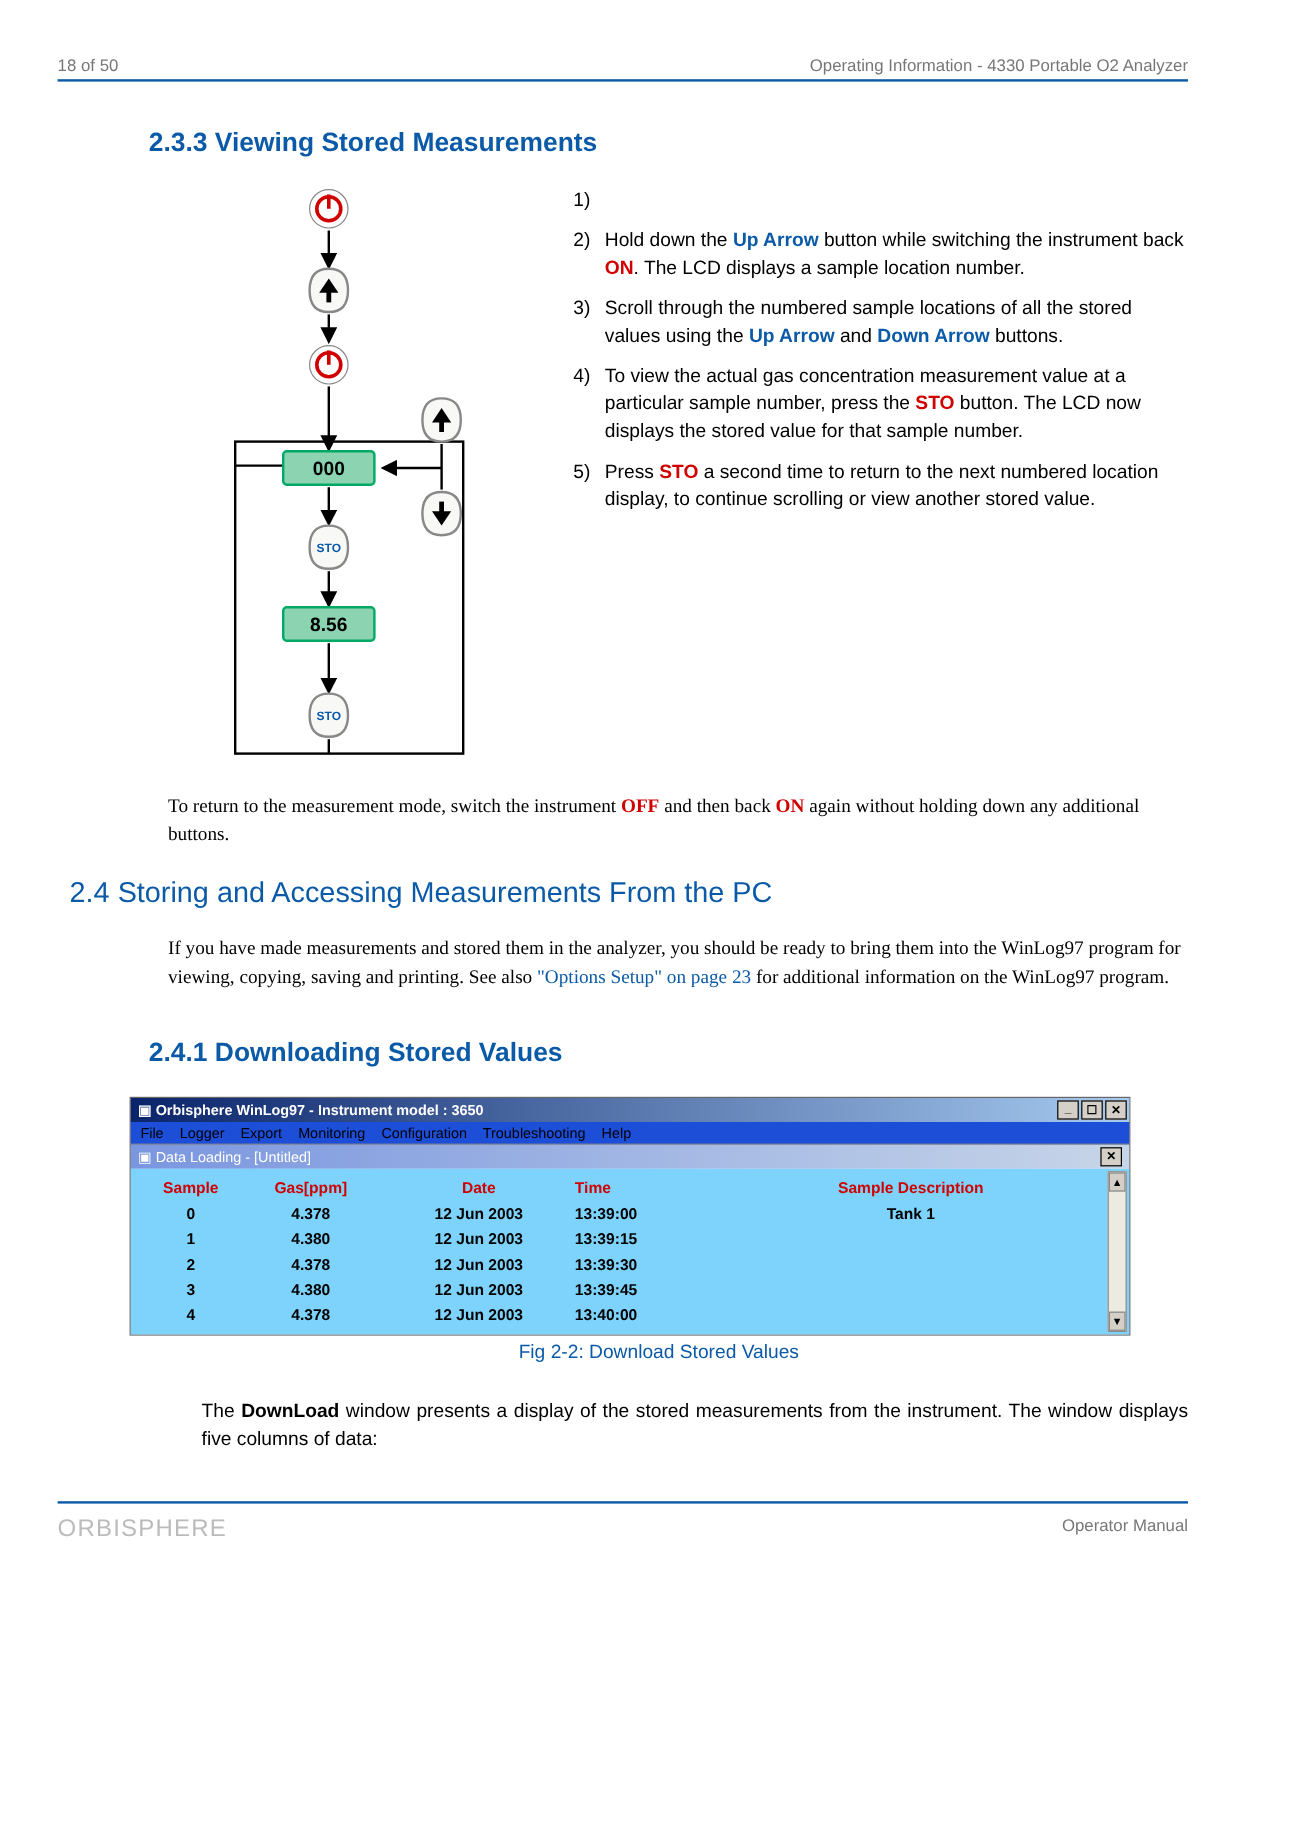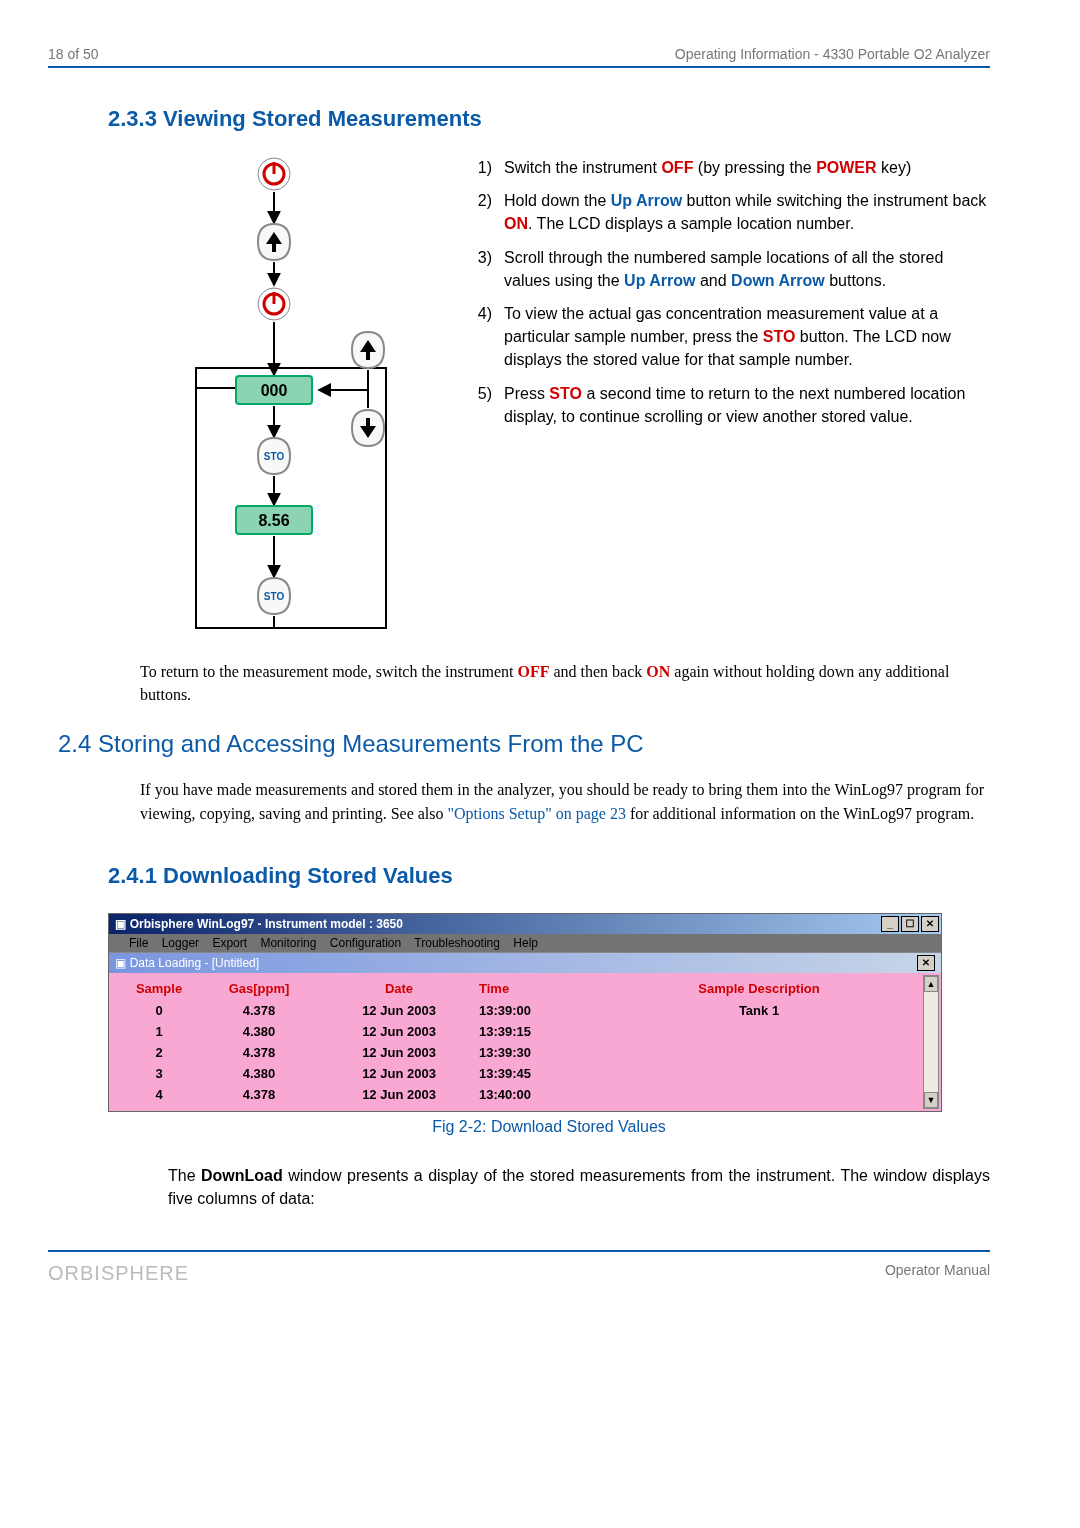--- a/index.html
+++ b/index.html
@@ -21,21 +21,21 @@
     border: none; border-top: 2px solid #0b5aa8;
     margin-top: 4px;
   }
   .ftr-rule { margin-top: 40px; }
   .ftr-left { font-size: 20px; color: #bbb; letter-spacing: 1px; }
   .ftr-right { font-size: 14px; color: #777; }
 
   
   .content { margin-left: 60px; }
 
-  .h3 { color:#0b5aa8; font-weight:bold; font-size:22px; margin:38px 0 24px; }
+  .h3 { color:#0b5aa8; font-weight:bold; font-size:22px; margin:38px 16px 24px; }
   .h2 { color:#0b5aa8; font-weight:normal; font-size:24px; margin:24px 0 20px -50px; }
   .body-para { margin: 0 0 14px 32px; line-height: 1.45; font-family: Liberation Serif, serif; }
   .body-para2 { margin: 14px 0 14px 60px; line-height: 1.45; }
   .caption { text-align:center; color:#0b5aa8; font-size:16px; margin:6px 0 28px; }
 
   .red { color:#d00000; font-weight:bold; }
   .blue-b { color:#0b5aa8; font-weight:bold; }
   .link { color:#0b5aa8; }
 
   
@@ -60,30 +60,30 @@
     color:#fff; display:flex; align-items:center;
     padding:2px 2px 2px 6px; font-weight:bold;
   }
   .titlebar .spacer { flex:1; }
   .winbtn {
     width:18px; height:16px; border:1px solid #000;
     background:#d4d0c8; margin-left:2px;
     display:flex; align-items:center; justify-content:center;
     font-size:10px; font-weight:bold; color:#000;
   }
-  .menubar { background:#737373; padding:2px 20px; border-bottom:1px solid #888; }
+  .menubar { background:#1d4ed8; padding:2px 8px; border-bottom:1px solid #888; }
   .menubar span { margin-right:10px; color:#000; }
   .childbar {
     background: linear-gradient(to right,#7a96df,#c7d5e8);
     color:#fff; padding:2px 6px; display:flex; align-items:center;
   }
   .childbar .spacer { flex:1; }
 
   .gridarea {
-    background:#f9a8d4; padding:4px 0 6px 10px;
+    background:#7dd3fc; padding:4px 0 6px 10px;
     position:relative;
   }
   .cols { display:flex; color:#d00000; font-weight:bold; padding:4px 0; }
   .cols div, .row div { font-size:13px; }
   .cols .c1,.row .c1{width:80px;text-align:center;}
   .cols .c2,.row .c2{width:120px;text-align:center;}
   .cols .c3,.row .c3{width:160px;text-align:center;}
   .cols .c4,.row .c4{width:130px;}
   .cols .c5,.row .c5{width:300px;text-align:center;}
   .row { display:flex; color:#000; font-weight:bold; padding:3px 0; }
@@ -170,23 +170,20 @@
           <line x1="16" y1="8" x2="16" y2="18" stroke="#000" stroke-width="4"></line>
         </g>
         <line x1="260" y1="214" x2="260" y2="252" stroke="#000" stroke-width="2"></line>
         <line x1="260" y1="234" x2="212" y2="234" stroke="#000" stroke-width="2" marker-end="url(#ah)"></line>
       </svg>
     </div>
 
     <ol class="steps">
       <li>
         <span class="num">1)</span>
-        <span>
-          <span>Switch the instrument </span><span class="red">OFF</span><span> (by pressing the </span><span class="red">POWER</span><span> key)</span>
-        </span>
       </li>
       <li>
         <span class="num">2)</span>
         <span>
           <span>Hold down the </span><span class="blue-b">Up Arrow</span><span> button while switching the instrument back </span><span class="red">ON</span><span>. The LCD displays a sample location number.</span>
         </span>
       </li>
       <li>
         <span class="num">3)</span>
         <span>

